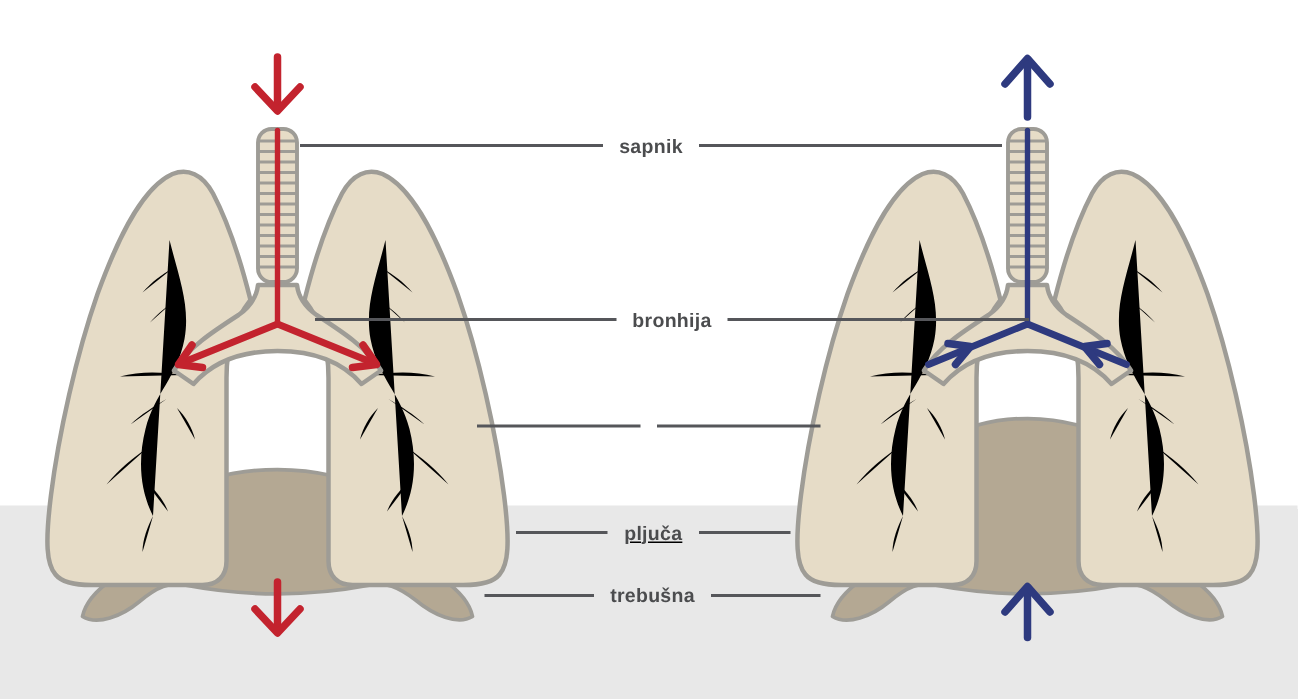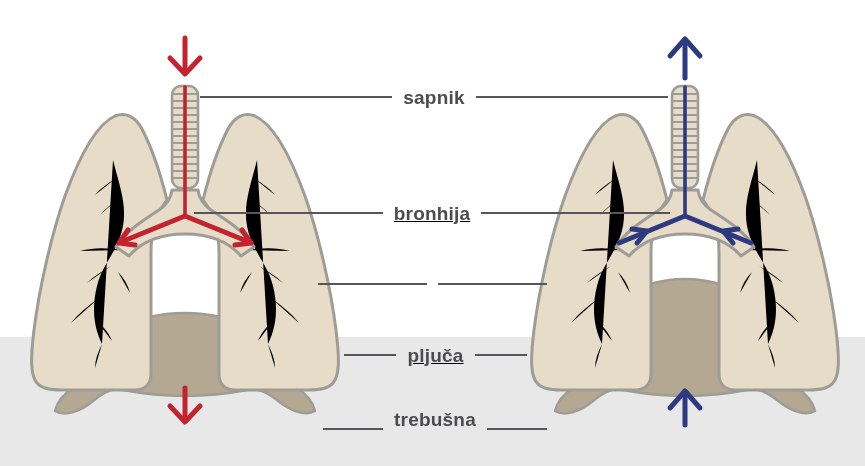--- a/index.html
+++ b/index.html
@@ -28,27 +28,27 @@
   .flow.inhale path{stroke:var(--inhale-arrow,#c3232e);}
   .flow.exhale path{stroke:var(--exhale-arrow,#2e3a7f);}
   .flow .shaft{stroke-width:5;}
   .flow .head{stroke-width:5;}
   .flow .tline{stroke-width:3.6;}
   .flow .bline{stroke-width:4.6;}
 
   
   .lrow{position:absolute;display:flex;align-items:center;gap:11px;height:22px;}
   .lrow .ln{flex:1;height:2px;background:var(--label-line,#55565a);}
-  .lbl{font-weight:bold;font-size:19px;line-height:21px;color:var(--label-text,#4b4c4e);
+  .lbl{font-weight:bold;font-size:13px;line-height:21px;color:var(--label-text,#4b4c4e);
        white-space:nowrap;letter-spacing:.2px;text-align:center;}
   .lrow.r-sapnik   {left:200px;top:86px;width:468px;}
-  .lrow.r-bronhija {left:194px;top:202px;width:476px;text-decoration:underline;}
+  .lrow.r-bronhija {left:210px;top:202px;width:476px;}
   .lrow.r-bronhioli{left:318px;top:273px;width:229px;}
   .lrow.r-pljuca   {left:344px;top:344px;width:183px;text-decoration:underline;}
-  .lrow.r-prepona  {left:323px;top:386px;width:224px;height:44px;align-items:flex-end;}
+  .lrow.r-prepona  {left:323px;top:386px;width:224px;height:44px;align-items:flex-start;}
   .lrow.r-prepona .ln{margin-top:10px;}
 </style>
 </head>
 <body>
 
 <div class="stage">
 
   <div class="floor"></div>
 
   <svg width="0" height="0" style="position:absolute" aria-hidden="true">

